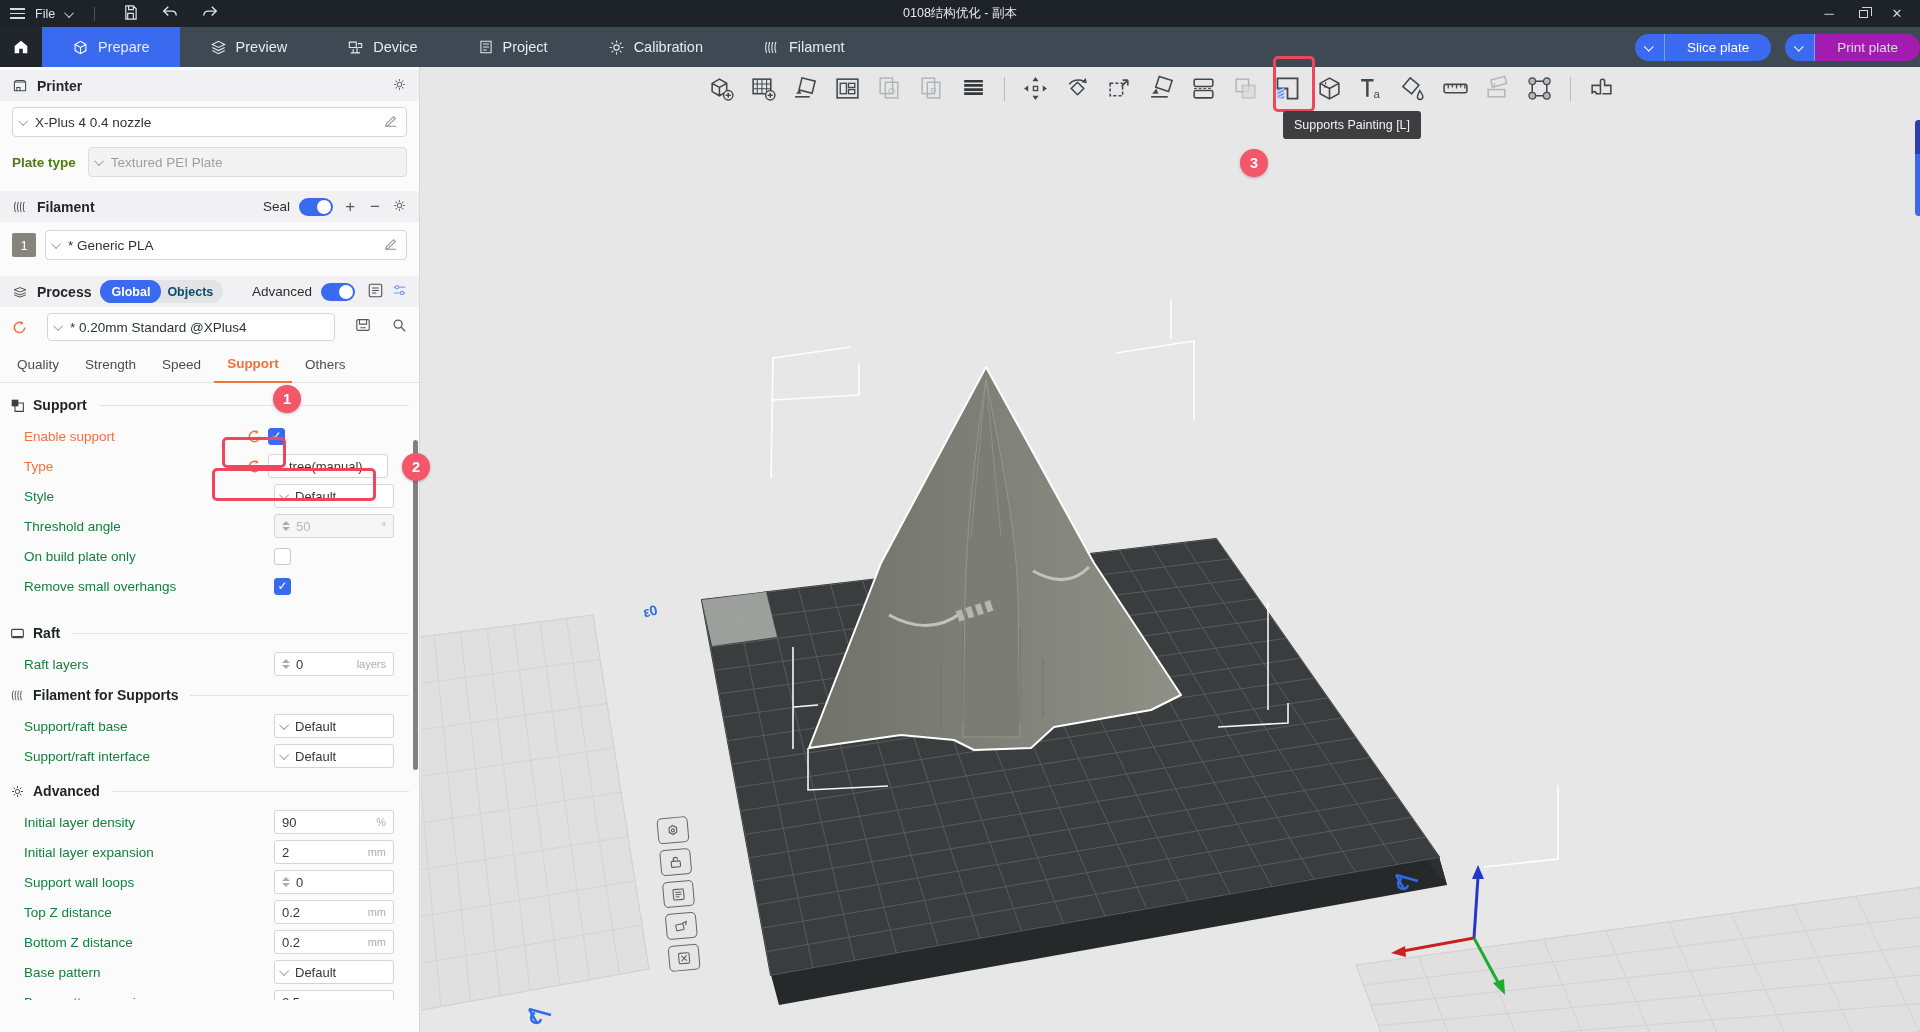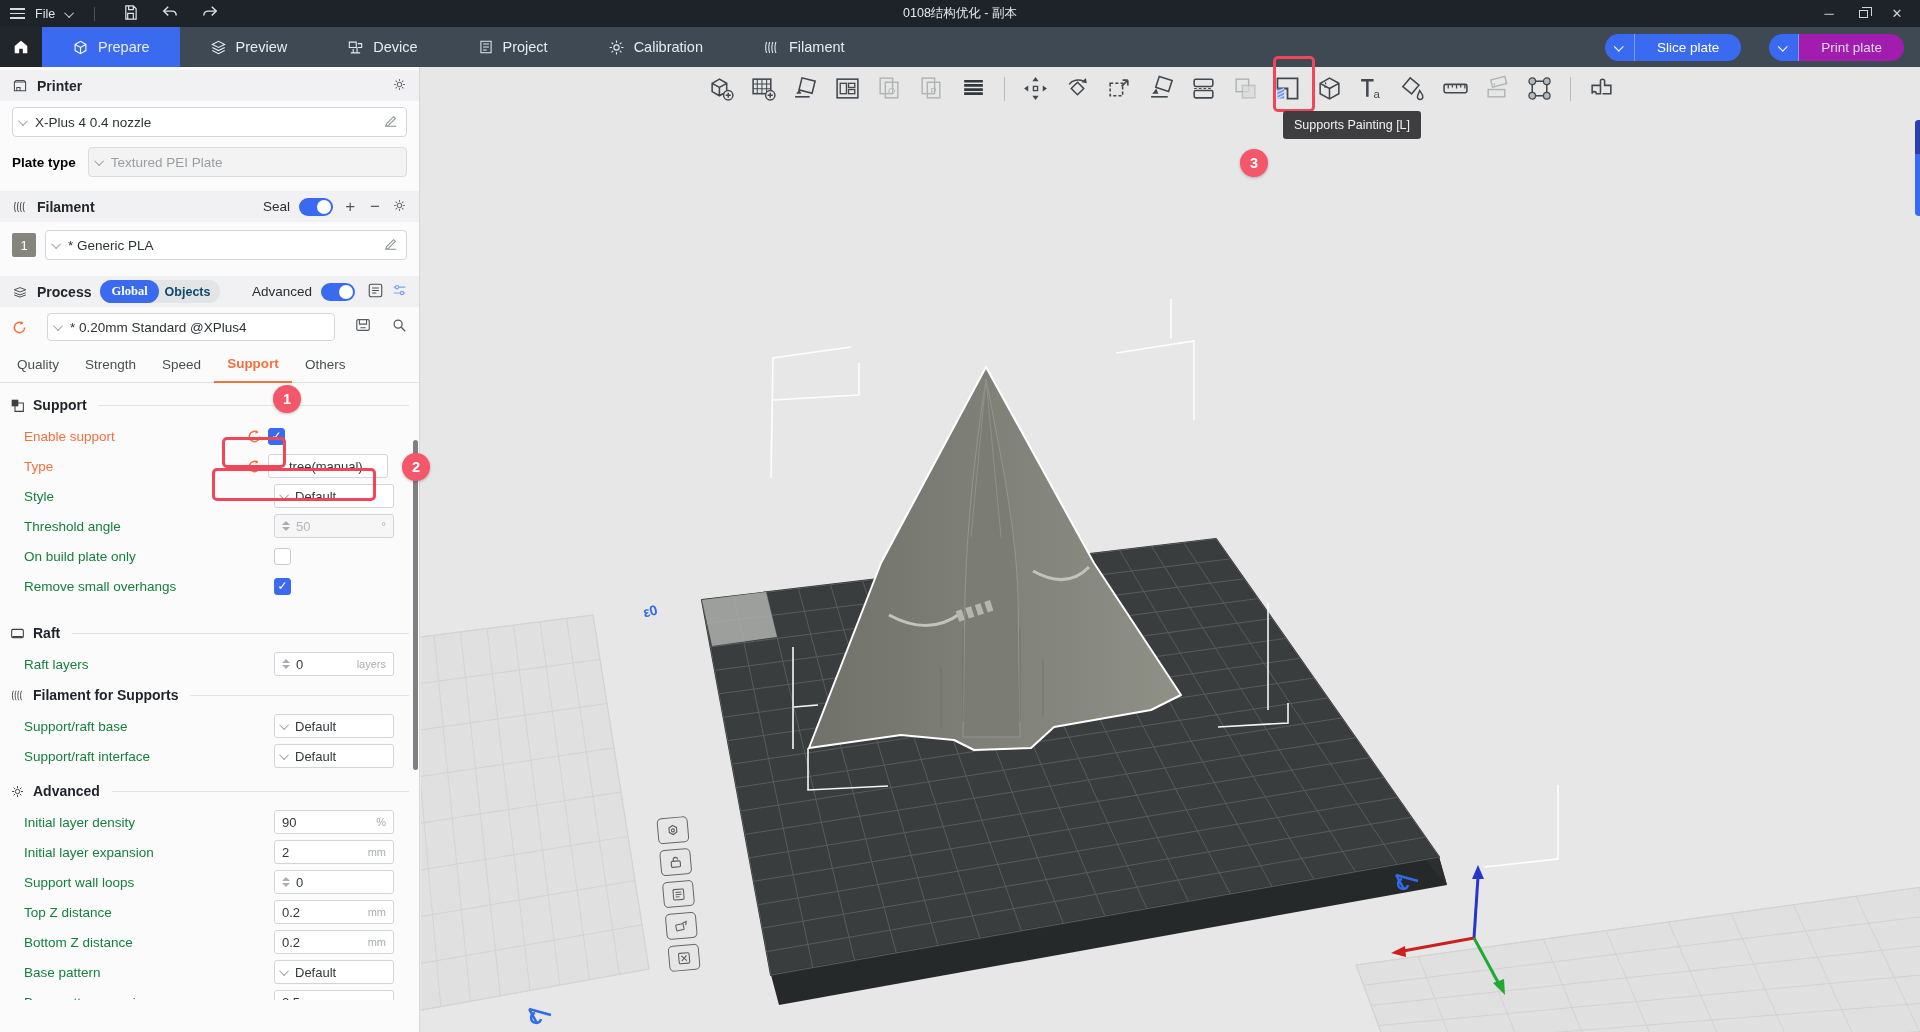--- a/index.html
+++ b/index.html
@@ -16,41 +16,41 @@
   .tb-right{margin-left:auto;display:flex;align-items:center;gap:4px;padding-right:8px;}
   .winbtn{width:30px;height:22px;display:flex;align-items:center;justify-content:center;color:#cfd3d7;font-size:13px;}
   .maxbox{width:9px;height:8px;border:1.2px solid #cfd3d7;position:relative;}
   .maxbox:before{content:"";position:absolute;left:2px;top:-4px;width:9px;height:8px;border:1.2px solid #cfd3d7;border-left:none;border-bottom:none;}
   
   .navbar{position:absolute;left:0;top:27px;width:1920px;height:40px;background:#3e4954;display:flex;align-items:center;z-index:39;}
   .home{width:42px;height:40px;background:#20262c;display:flex;align-items:center;justify-content:center;}
   .navtab{height:40px;display:flex;align-items:center;gap:9px;padding:0 30px;color:#e8ebee;font-size:14.5px;cursor:pointer;}
   .navtab.active{background:#3a6af0;}
   .navtab svg{flex:none;}
-  .nav-right{margin-left:auto;display:flex;align-items:center;gap:28px;padding-right:16px;}
+  .nav-right{margin-left:auto;display:flex;align-items:center;gap:14px;}
   .pillbtn{display:flex;align-items:center;height:27px;border-radius:14px;overflow:hidden;font-size:13.5px;cursor:pointer;}
   .pill-chev{width:30px;height:27px;background:#3a6af0;display:flex;align-items:center;justify-content:center;border-right:1px solid rgba(255,255,255,.35);}
   .pill-main{padding:0 22px;height:27px;display:flex;align-items:center;background:#3a6af0;color:#fff;}
   .pill-main.gray{background:#a21caf;color:#d9dce0;}
   .chev-w{display:inline-block;width:7px;height:7px;border-left:1.6px solid #fff;border-bottom:1.6px solid #fff;transform:rotate(-45deg) translateY(-1px);}
   
   .sidebar{position:absolute;left:0;top:67px;width:420px;height:965px;background:#fbfbfc;border-right:1px solid #d7d7d7;z-index:30;overflow:hidden;}
   .sec-head{height:31px;background:#f1f1f3;display:flex;align-items:center;gap:9px;padding:0 12px;font-size:14px;font-weight:bold;color:#23262a;}
   .sec-head .sp{flex:1;}
   .ghost-ic{color:#6b7178;font-size:14px;}
   .inrow{display:flex;align-items:center;padding:0 12px;}
   .dd{height:30px;border:1px solid #d6d6d8;border-radius:4px;background:#fff;display:flex;align-items:center;padding:0 8px;font-size:13.5px;color:#2e3235;gap:7px;}
   .dd.gray{background:#f3f3f4;color:#9a9ea3;border-color:#dcdcde;}
   .chev{display:inline-block;width:7px;height:7px;border-left:1.4px solid #9aa0a5;border-bottom:1.4px solid #9aa0a5;transform:rotate(-45deg) translateY(-2px);flex:none;}
   .editbox{margin-left:auto;color:#8a9096;}
   .toggle{width:34px;height:18px;border-radius:9px;background:#3a6af0;position:relative;flex:none;}
   .toggle:before{content:"";position:absolute;right:2px;top:2px;width:14px;height:14px;border-radius:50%;background:#fff;}
   .slotbadge{width:24px;height:24px;background:#85857b;color:#fff;font-size:13px;display:flex;align-items:center;justify-content:center;border-radius:2px;flex:none;}
   .scopepill{display:flex;align-items:center;background:#e3e4e6;border-radius:12px;height:23px;font-size:12.5px;}
-  .scopepill .on{background:#3a6af0;color:#fff;border-radius:12px;height:23px;display:flex;align-items:center;padding:0 11px;font-family:Liberation Serif, serif;}
+  .scopepill .on{background:#3a6af0;color:#fff;border-radius:12px;height:23px;display:flex;align-items:center;padding:0 11px;}
   .scopepill .off{color:#0c4a6e;padding:0 10px 0 6px;text-align:right;}
   .ptabs{display:flex;align-items:center;gap:0;padding:0 4px;height:36px;border-bottom:1px solid #e3e3e5;}
   .ptab{padding:0 13px;font-size:13.5px;color:#4a4e53;height:36px;display:flex;align-items:center;cursor:pointer;}
   .ptab.active{color:#f3703f;border-bottom:2px solid #f3703f;font-weight:bold;}
   .params{position:relative;height:calc(965px - 348px);overflow:hidden;padding-top:6px;}
   .pgroup-head{display:flex;align-items:center;gap:8px;height:32px;padding:0 10px;font-size:14px;font-weight:bold;color:#1f2226;}
   .pgroup-head .ln{flex:1;height:1px;background:#e2e2e4;margin-left:4px;}
   .prow{display:flex;align-items:center;height:30px;padding:0 14px 0 24px;}
   .prow .plabel{flex:1;font-size:13.5px;color:#15803d;}
   .prow .plabel.orange{color:#f3703f;}
@@ -204,21 +204,21 @@
       <span class="chev"></span>
         <span>X-Plus 4 0.4 nozzle</span>
       <span class="editbox">
         <svg width="14" height="14" viewBox="0 0 16 16">
             <path d="M2 14h12M3 11l8-8 2 2-8 8-3 1z" fill="none" stroke="#8a9096" stroke-width="1.2"></path>
           </svg>
       </span>
     </div>
   </div>
   <div class="inrow" style="height:38px;gap:12px;">
-    <span style="font-size:13.5px;font-weight:bold;color:#000000;">Plate type</span>
+    <span style="font-size:13.5px;font-weight:bold;color:#4d7c0f;">Plate type</span>
     <div class="dd gray" style="flex:1;">
       <span class="chev"></span>
         <span>Textured PEI Plate</span>
     </div>
   </div>
   <div style="height:10px;"></div>
   <div class="sec-head">
     <svg width="16" height="16" viewBox="0 0 22 22">
         <path d="M5 4c-2 2-2 12 0 14M9 4c-2 2-2 12 0 14M13 4c-2 2-2 12 0 14M17 4c-2 2-2 12 0 14" fill="none" stroke="#45494e" stroke-width="1.3"></path>
       </svg>

